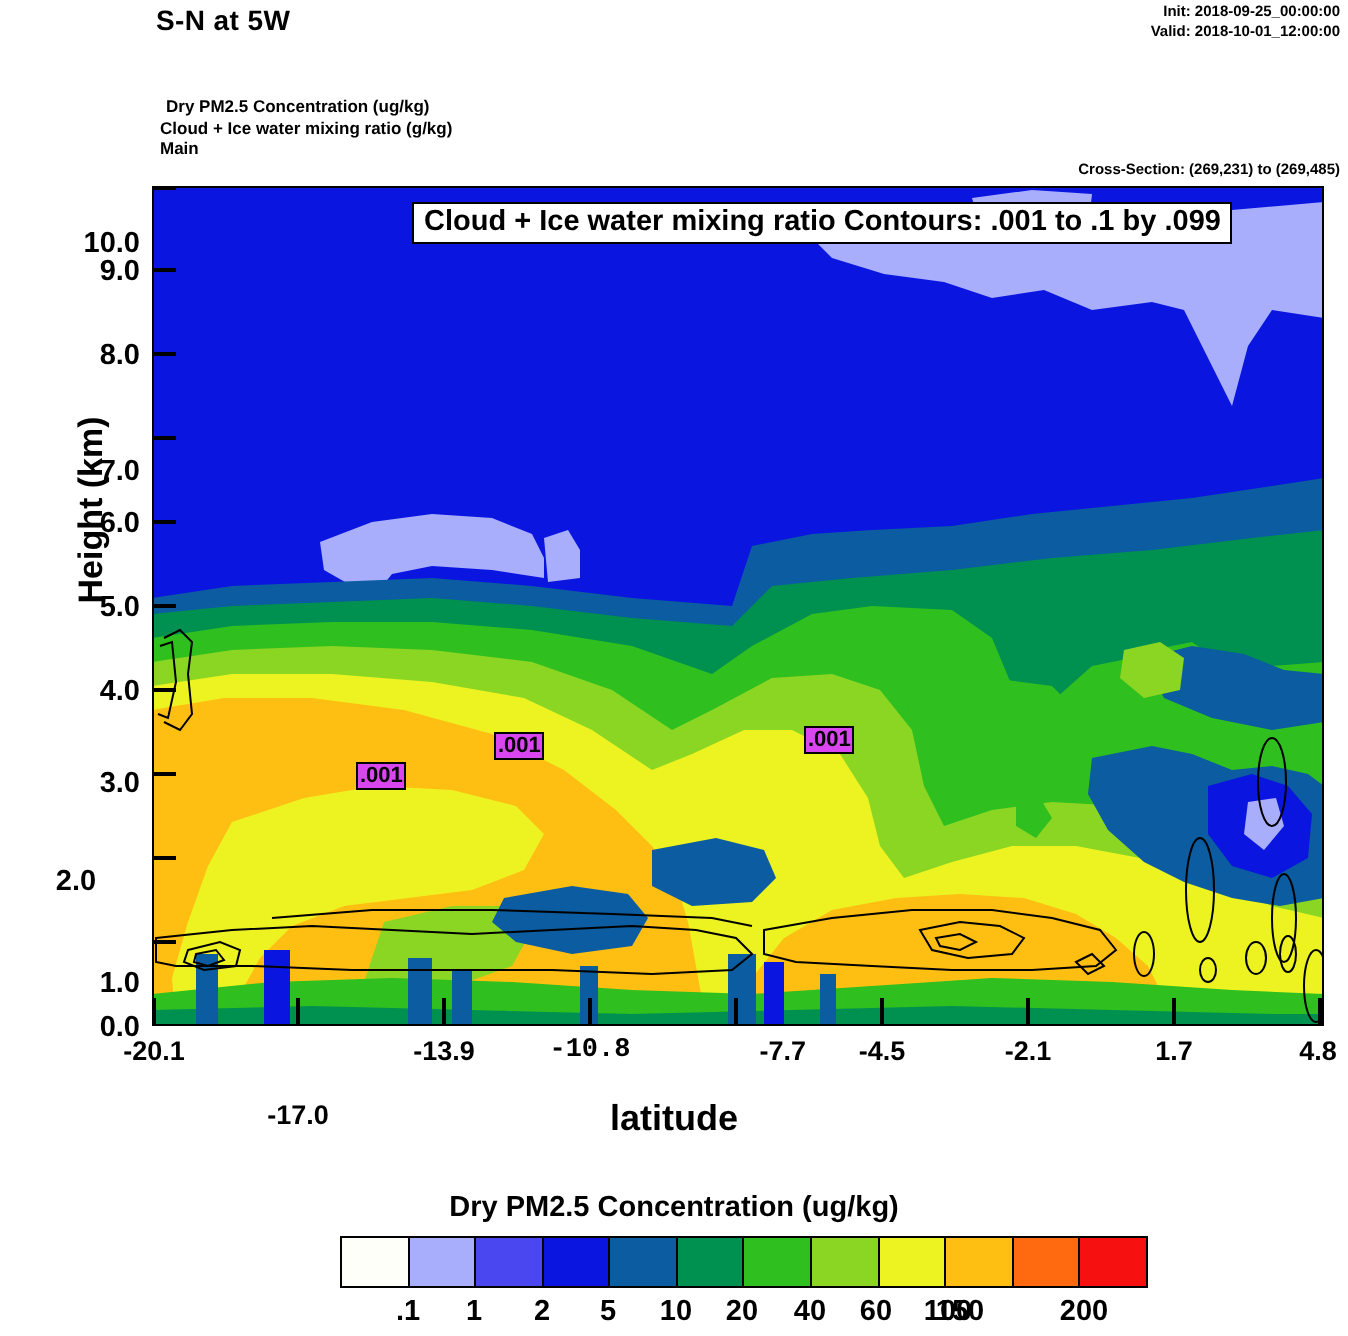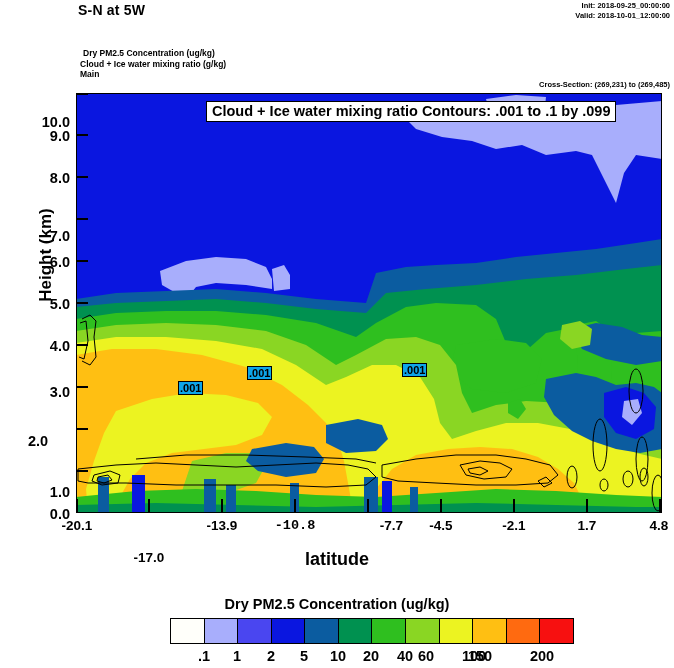--- a/index.html
+++ b/index.html
@@ -20,21 +20,21 @@
   .xtick{position:absolute;width:70px;text-align:center;
          font-size:13.5px;font-weight:bold;top:518px;}
   #cb-title{left:0;top:596px;width:674px;text-align:center;font-size:14.5px;font-weight:bold;}
   #cb-wrap{left:170px;top:618px;width:404px;height:26px;
            border:1px solid #000;box-sizing:border-box;display:flex;}
   #cb-wrap div{flex:1 1 0;border-right:1px solid #000;}
   #cb-wrap div:last-child{border-right:none;}
   .cbtick{position:absolute;width:60px;text-align:center;top:648px;
           font-size:14.5px;font-weight:bold;}
   #plot{left:76px;top:93px;width:586px;height:420px;}
-  .clabel{position:absolute;background:#0ea5e9;border:1px solid #000;
+  .clabel{position:absolute;background:#d946ef;border:1px solid #000;
           font-size:11px;font-weight:bold;padding:0 1px;line-height:12px;}
   #contour-box{position:absolute;left:206px;top:101px;
       background:#fff;border:1.5px solid #000;padding:1px 5px 2px 5px;
       font-size:14.5px;font-weight:bold;white-space:nowrap;z-index:6;}
 </style>
 </head>
 <body>
 
 <div class="abs" id="title-main">S-N at 5W</div>
 
@@ -259,16 +259,16 @@
   <div style="background: rgb(247, 16, 16);"></div>
 </div>
 
 <div class="cbtick" style="left:174px;">.1</div>
 <div class="cbtick" style="left:207px;">1</div>
 <div class="cbtick" style="left:241px;">2</div>
 <div class="cbtick" style="left:274px;">5</div>
 <div class="cbtick" style="left:308px;">10</div>
 <div class="cbtick" style="left:341px;">20</div>
 <div class="cbtick" style="left:375px;">40</div>
-<div class="cbtick" style="left:396px;">60</div>
+<div class="cbtick" style="left:408px;">60</div>
 <div class="cbtick" style="left:444px;">100</div>
 <div class="cbtick" style="left:450px;">150</div>
 <div class="cbtick" style="left:512px;">200</div>
 
 </body></html>

